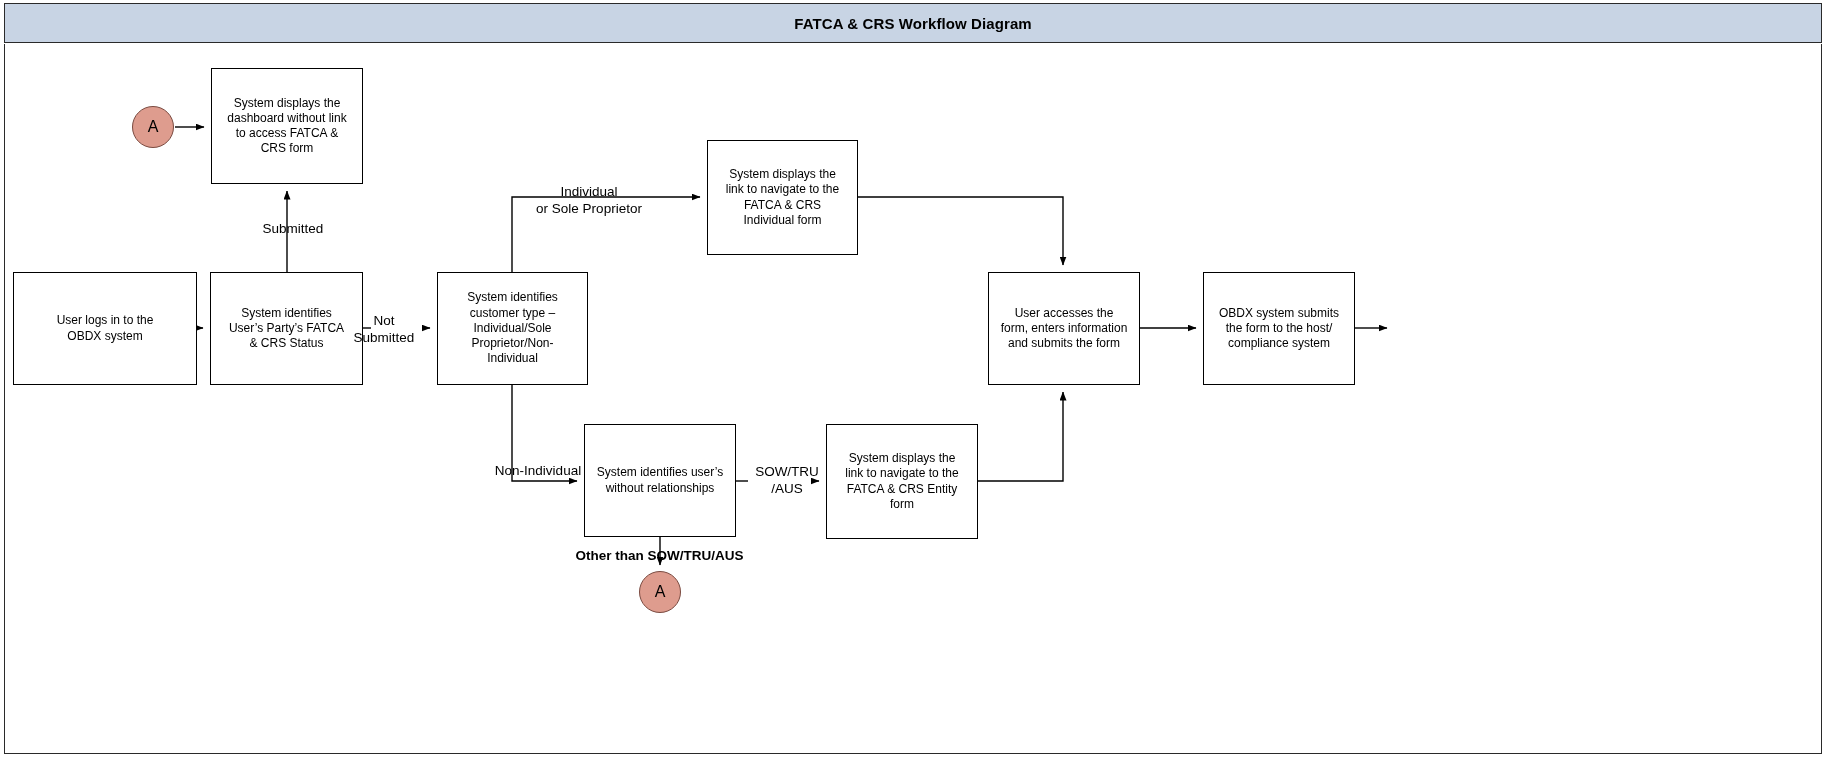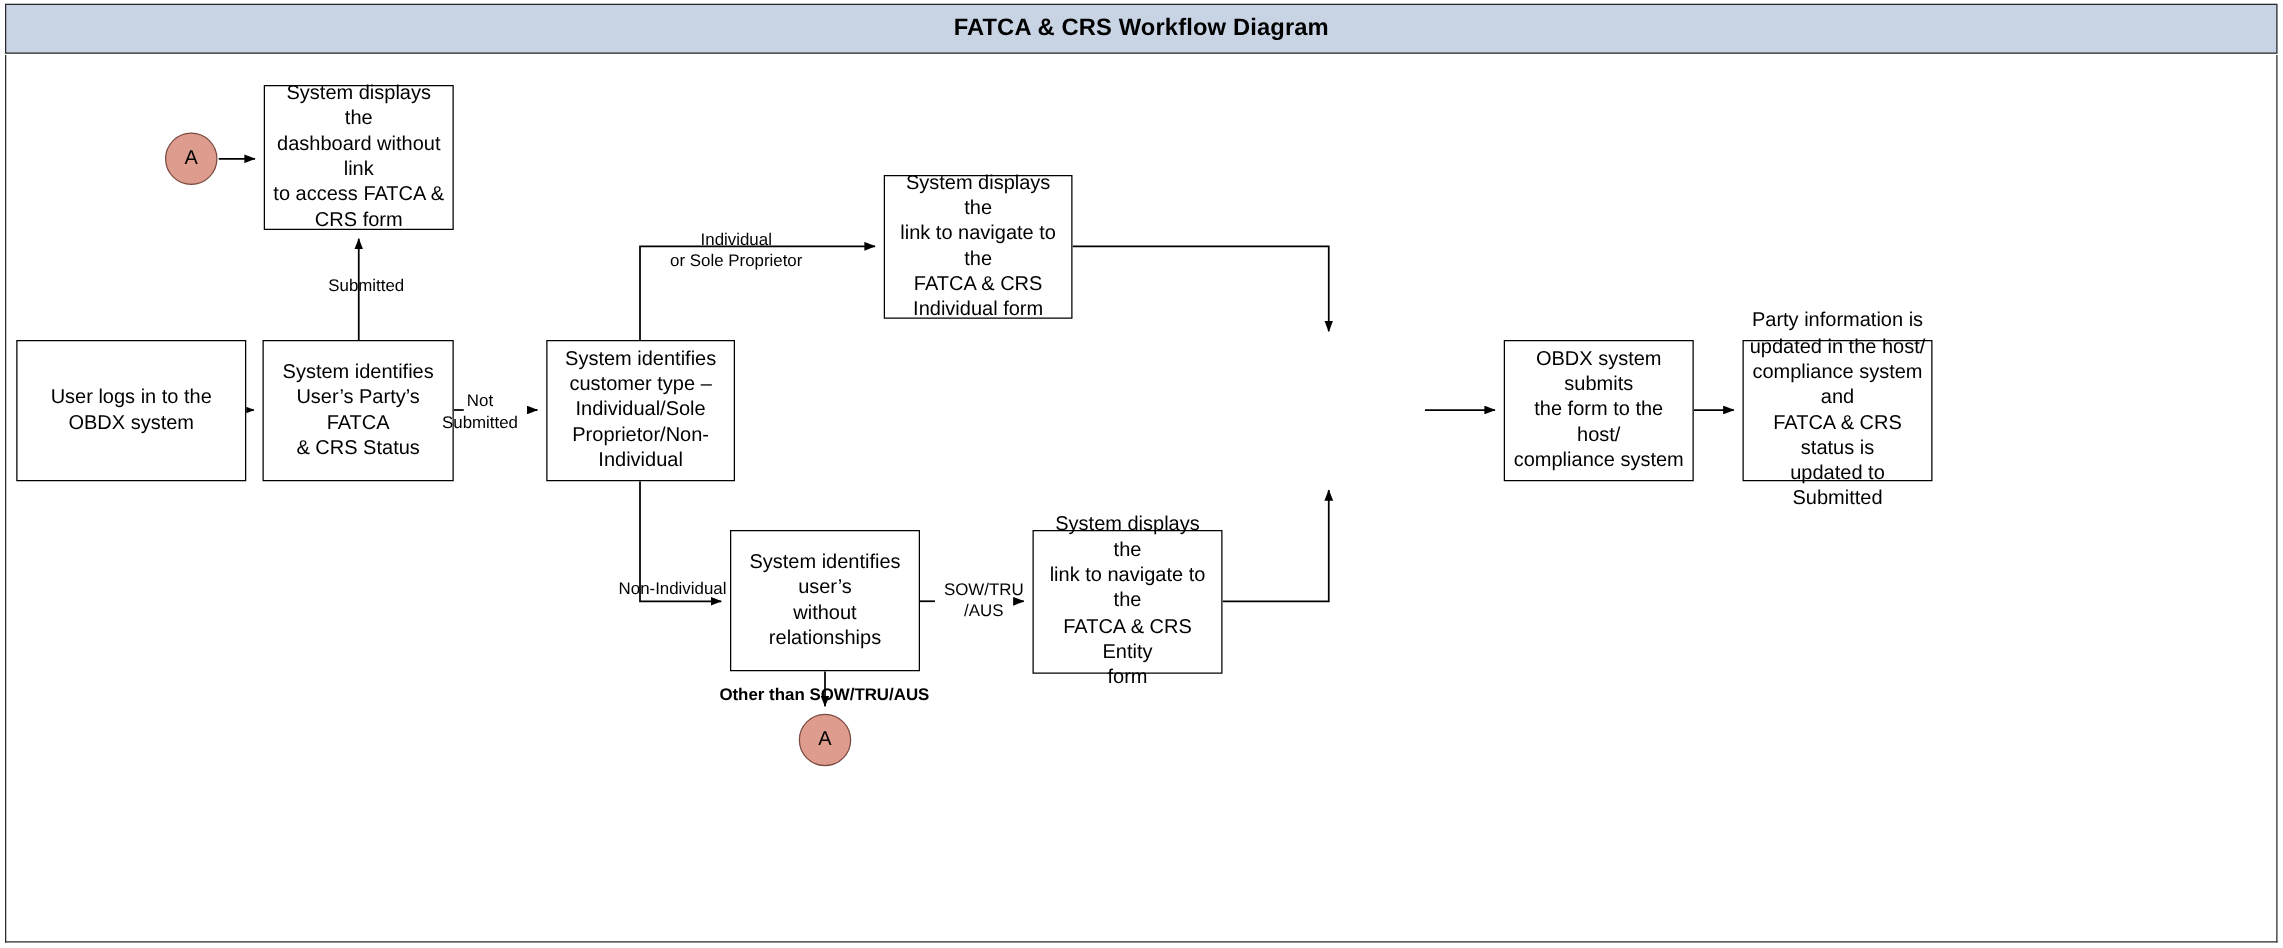--- a/index.html
+++ b/index.html
@@ -27,21 +27,21 @@
     width: 1818px;
     height: 40px;
     background: #c8d4e4;
     border: 1px solid #2a2a2a;
     box-sizing: border-box;
     display: flex;
     align-items: center;
     justify-content: center;
   }
   .titlebar .title-text {
-    font-size: 19px;
+    font-size: 15px;
     font-weight: bold;
     color: #000000;
     letter-spacing: 0.1px;
   }
 
   
   .canvas-frame {
     position: absolute;
     left: 4px;
     top: 44px;
@@ -56,21 +56,21 @@
   
   .node {
     position: absolute;
     box-sizing: border-box;
     background: #ffffff;
     border: 1px solid #000000;
     display: flex;
     align-items: center;
     justify-content: center;
     text-align: center;
-    font-size: 16px;
+    font-size: 12px;
     line-height: 1.27;
     color: #000000;
     padding: 2px 4px;
     white-space: pre-line;
   }
 
   
   .connector-circle {
     position: absolute;
     box-sizing: border-box;
@@ -180,30 +180,28 @@
 Individual form</div>
 
   <div class="node" style="left:584px; top:424px; width:152px; height:113px;">System identifies user’s
 without relationships</div>
 
   <div class="node" style="left:826px; top:424px; width:152px; height:115px;">System displays the
 link to navigate to the
 FATCA &amp; CRS Entity
 form</div>
 
+  <div class="node" style="left:988px; top:272px; width:152px; height:113px;">User accesses the
+form, enters information
+and submits the form</div>
 
   <div class="node" style="left:1203px; top:272px; width:152px; height:113px;">OBDX system submits
 the form to the host/
 compliance system</div>
 
-  <div class="node" style="left:1394px; top:272px; width:152px; height:113px;">Party information is
-updated in the host/
-compliance system and
-FATCA &amp; CRS status is
-updated to Submitted</div>
 
   <div class="connector-circle" style="left:132px; top:106px; width:42px; height:42px;">A</div>
 
   <div class="connector-circle" style="left:639px; top:571px; width:42px; height:42px;">A</div>
 
   <div class="edge-label" style="left:253px; top:221px; width:80px;">Submitted</div>
 
   <div class="edge-label" style="left:352px; top:313px; width:64px;">Not
 Submitted</div>
 

